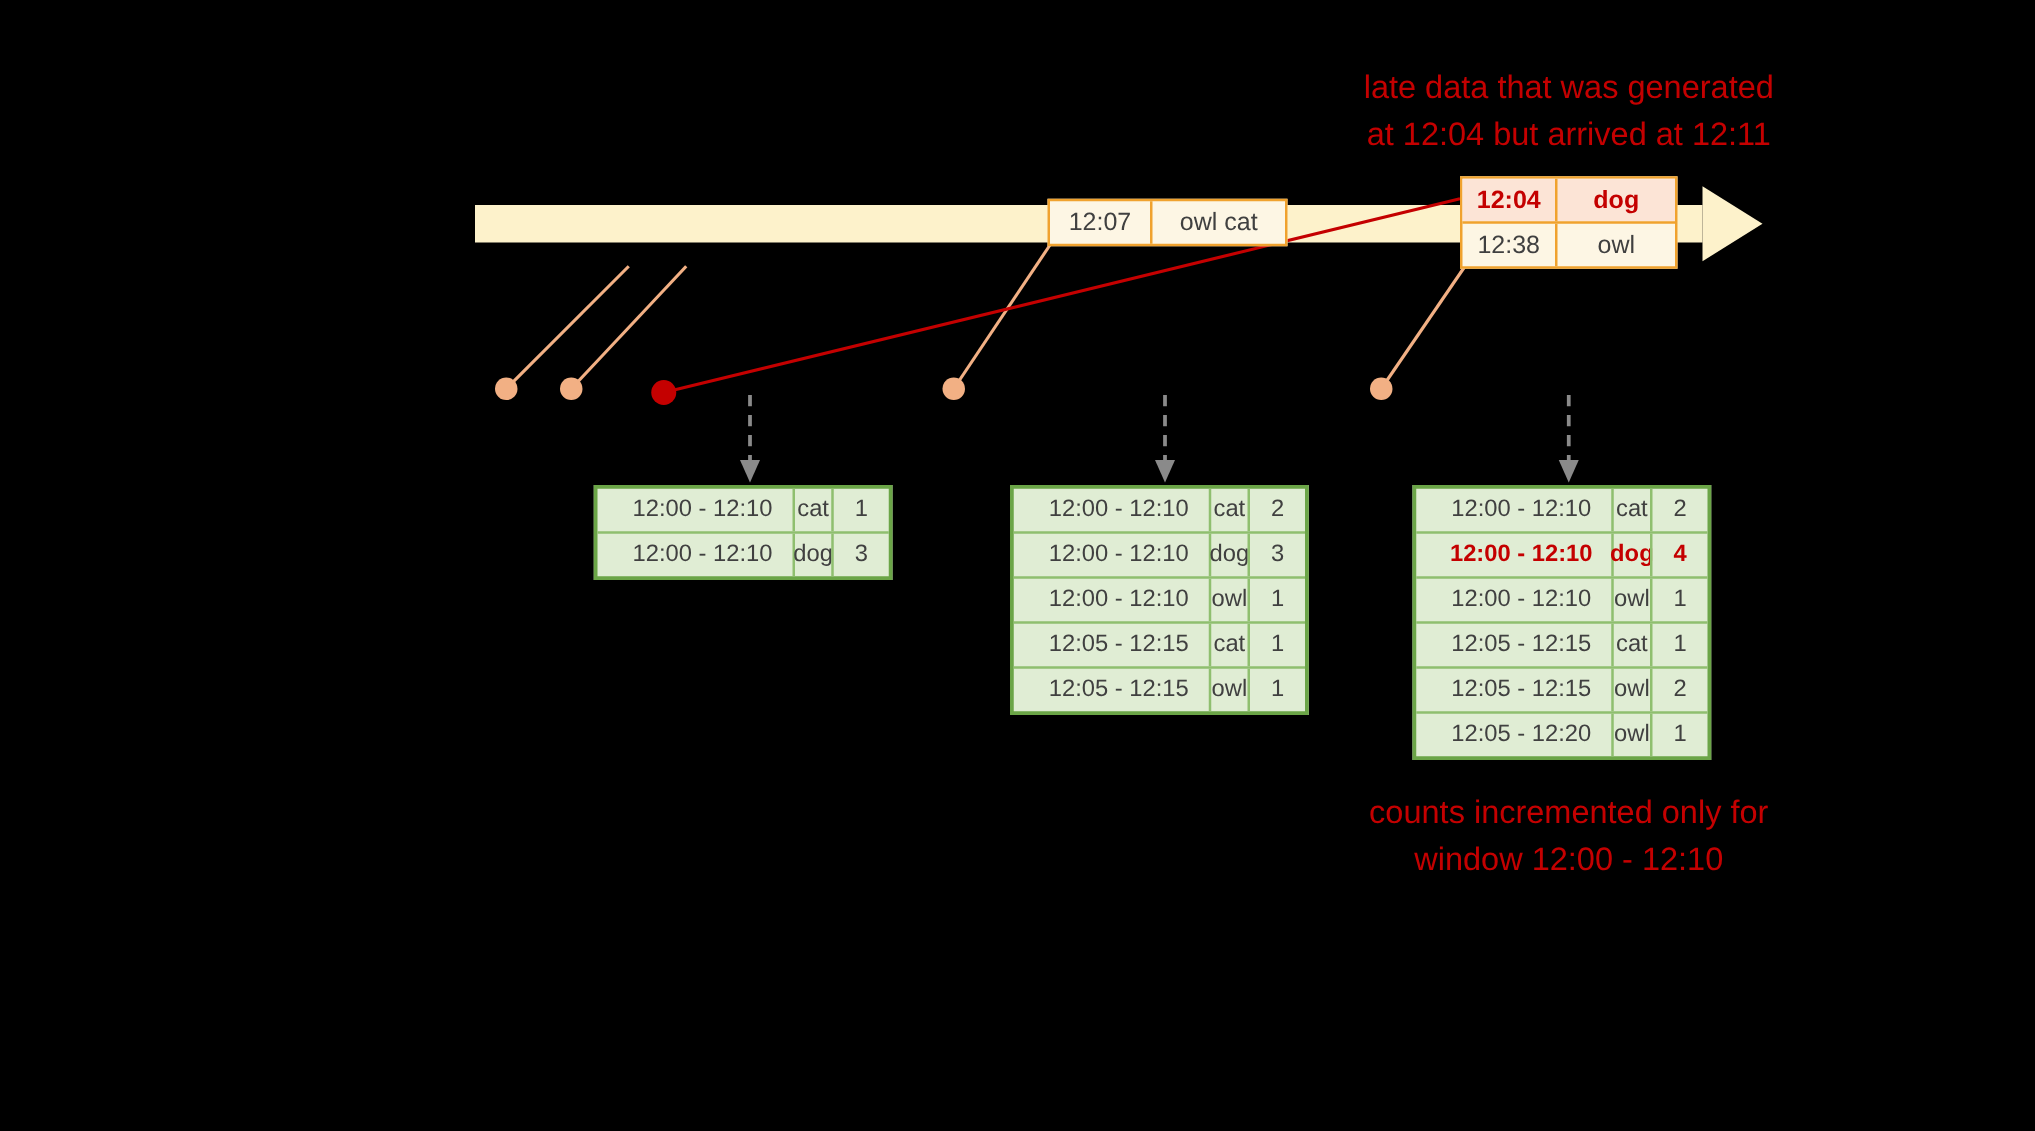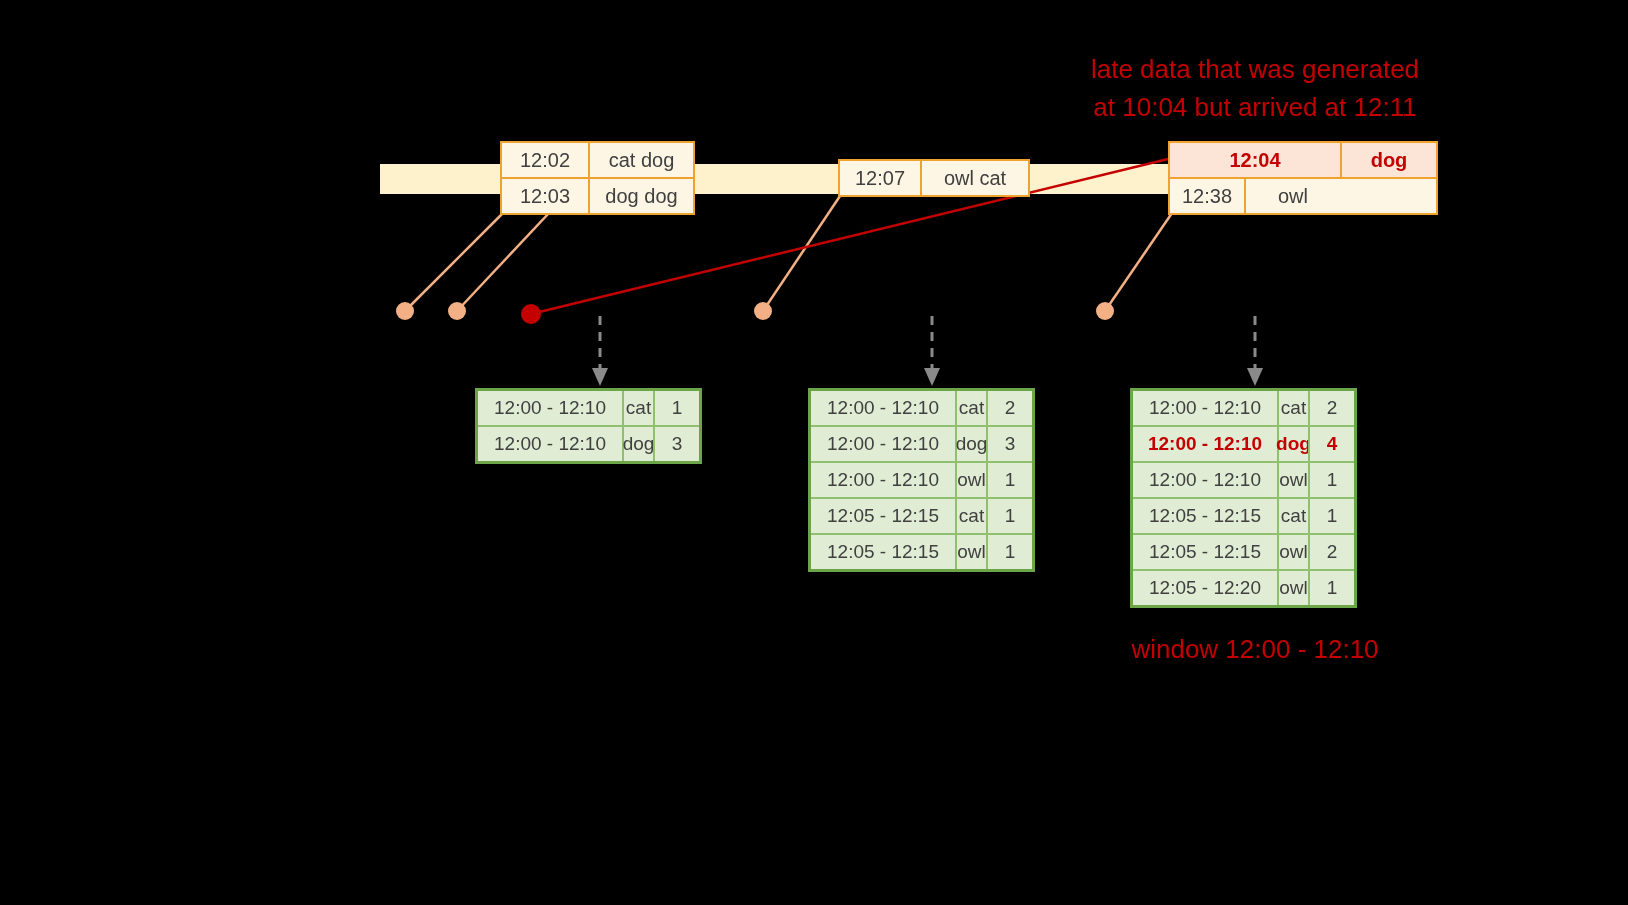--- a/index.html
+++ b/index.html
@@ -45,28 +45,28 @@
   .event-cell {
     height: 34px;
     display: flex;
     align-items: center;
     justify-content: center;
     font-size: 20px;
     color: var(--text-dark);
   }
   .event-cell + .event-cell { border-left: 2px solid var(--event-border); }
   .event-row.late { background: var(--late-fill); }
-  .event-row.late .event-cell { color: var(--late-red); font-weight: bold; margin-left: 48px; }
+  .event-row.late .event-cell { color: var(--late-red); font-weight: bold; }
   
   .result-table {
     position: absolute;
     border: 3px solid var(--result-outer);
     background: var(--result-fill);
   }
-  .result-row { display: flex; }
+  .result-row { display: flex; padding-left: 12px; }
   .result-row + .result-row { border-top: 2px solid var(--result-grid); }
   .result-cell {
     height: 34px;
     display: flex;
     align-items: center;
     justify-content: center;
     font-size: 19px;
     color: var(--text-dark);
   }
   .result-cell + .result-cell { border-left: 2px solid var(--result-grid); }
@@ -118,33 +118,23 @@
       <polygon points="924,368 940,368 932,386" style="fill:var(--arrow-gray)"></polygon>
     </g>
     <g>
       <line x1="1255" y1="316" x2="1255" y2="368" style="stroke:var(--arrow-gray);stroke-width:3;stroke-dasharray:9 7"></line>
       <polygon points="1247,368 1263,368 1255,386" style="fill:var(--arrow-gray)"></polygon>
     </g>
   </svg>
 
   <div class="annotation" style="left:1010px; top:50px;">
     <div>late data that was generated</div>
-    <div>at 10:04 but arrived at 12:11</div>
-  </div>
-
-  <div class="event-table" style="left:500px; top:141px;">
-    <div class="event-row">
-      <div class="event-cell" style="width:86px">12:02</div>
-      <div class="event-cell" style="width:105px">cat dog</div>
-    </div>
-    <div class="event-row">
-      <div class="event-cell" style="width:86px">12:03</div>
-      <div class="event-cell" style="width:105px">dog dog</div>
-    </div>
-  </div>
+    <div>at 12:04 but arrived at 12:11</div>
+  </div>
+
 
   <div class="event-table" style="left:838px; top:159px;">
     <div class="event-row">
       <div class="event-cell" style="width:80px">12:07</div>
       <div class="event-cell" style="width:108px">owl cat</div>
     </div>
   </div>
 
   <div class="event-table" style="left:1168px; top:141px;">
     <div class="event-row late">
@@ -225,16 +215,17 @@
       <div class="result-cell count">2</div>
     </div>
     <div class="result-row">
       <div class="result-cell window">12:05 - 12:20</div>
       <div class="result-cell word">owl</div>
       <div class="result-cell count">1</div>
     </div>
   </div>
 
   <div class="annotation" style="left:1010px; top:630px;">
+    <div>counts incremented only for</div>
     <div>window 12:00 - 12:10</div>
   </div>
 
 </div>
 
 </body></html>

